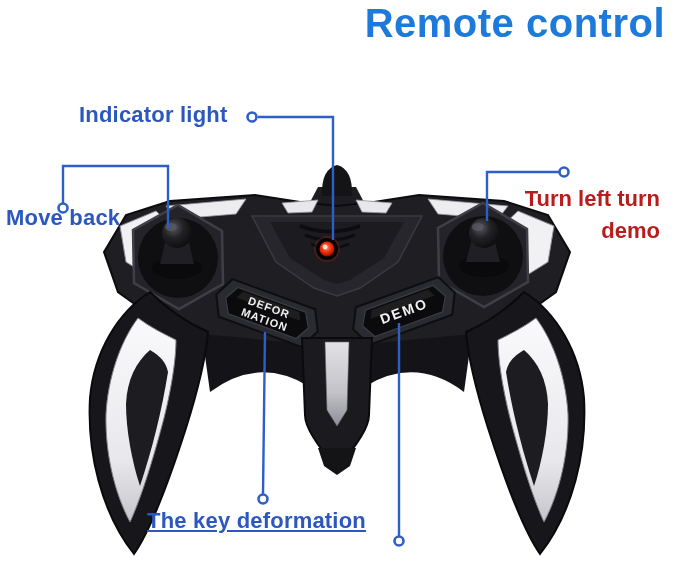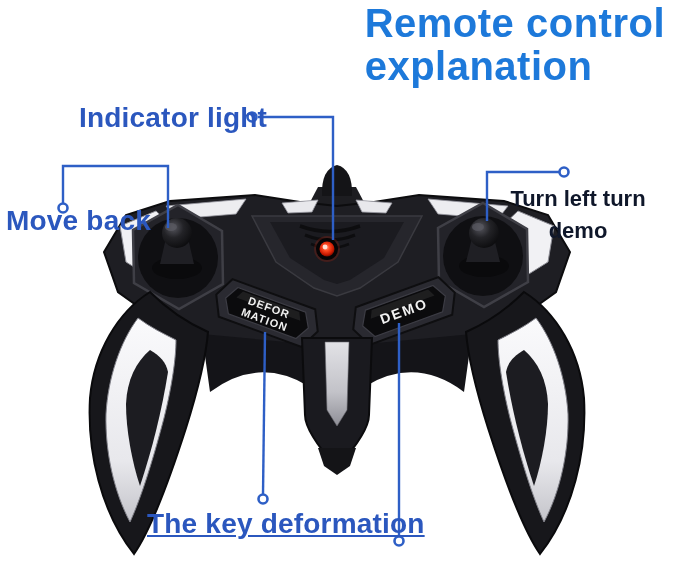--- a/index.html
+++ b/index.html
@@ -2,30 +2,30 @@
 <html><head>
 <meta charset="utf-8">
 <style>
   html,body{margin:0;padding:0;background:#ffffff;}
   #stage{
     position:relative;width:679px;height:568px;background:#ffffff;
     overflow:hidden;font-family:"Liberation Sans",sans-serif;
   }
   #art{position:absolute;left:0;top:0;width:679px;height:568px;}
   .lbl{
-    position:absolute;color:#2b57be;font-weight:bold;font-size:28px;
+    position:absolute;color:#2b57be;font-weight:bold;font-size:22px;
     white-space:nowrap;letter-spacing:0.2px;
   }
   #title{
     position:absolute;top:2px;right:14px;text-align:left;color:#1d79da;
     font-weight:bold;font-size:40px;line-height:1.08;letter-spacing:0.5px;
   }
   #turn-label{
-    position:absolute;left:496px;top:183px;width:164px;text-align:center;
-    color:#0f172a;font-weight:bold;font-size:22px;line-height:1.45;white-space:normal;
+    position:absolute;left:496px;top:183px;width:164px;text-align:right;
+    color:#b91c1c;font-weight:bold;font-size:22px;line-height:1.45;white-space:normal;
   }
   svg text{font-family:"Liberation Sans",sans-serif;}
 </style>
 </head>
 <body>
 
 <div id="stage">
 
   <svg id="art" viewBox="0 0 679 568">
     <defs>
@@ -163,21 +163,20 @@
       <circle cx="252" cy="117" r="4.5"></circle>
       <circle cx="63" cy="208" r="4.5"></circle>
       <circle cx="564" cy="172" r="4.5"></circle>
       <circle cx="263" cy="499" r="4.5"></circle>
       <circle cx="399" cy="541" r="4.5"></circle>
     </g>
   </svg>
 
   <div id="title">
     <div>Remote control</div>
-    <div>explanation</div>
   </div>
 
   <div class="lbl" style="left:79px;top:102px;">Indicator light</div>
 
   <div class="lbl" style="left:6px;top:205px;">Move back</div>
 
   <div id="turn-label">
     <span>Turn left turn</span><br>
     <span>demo</span>
   </div>

